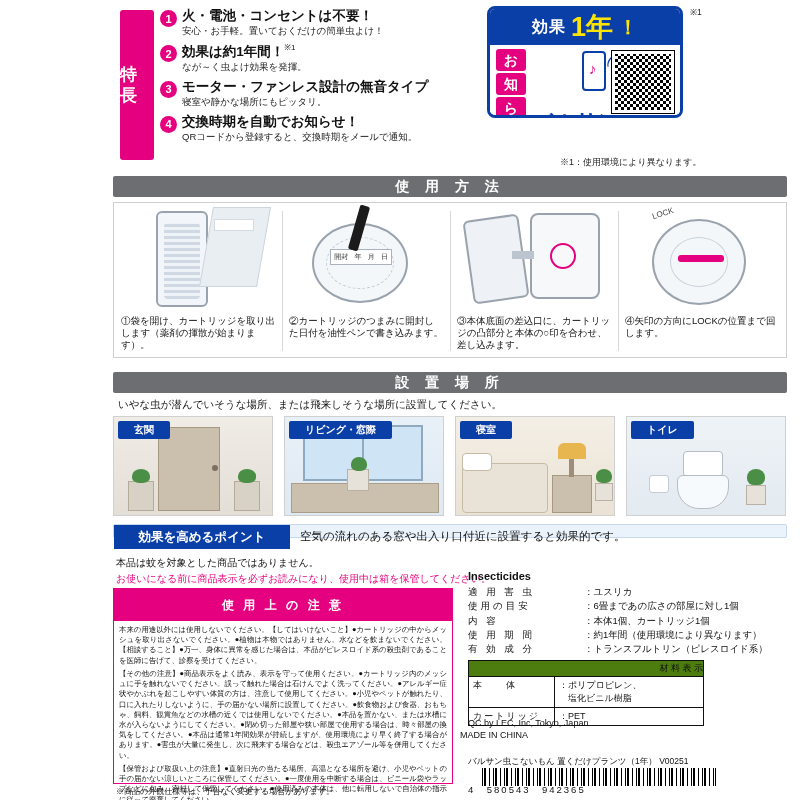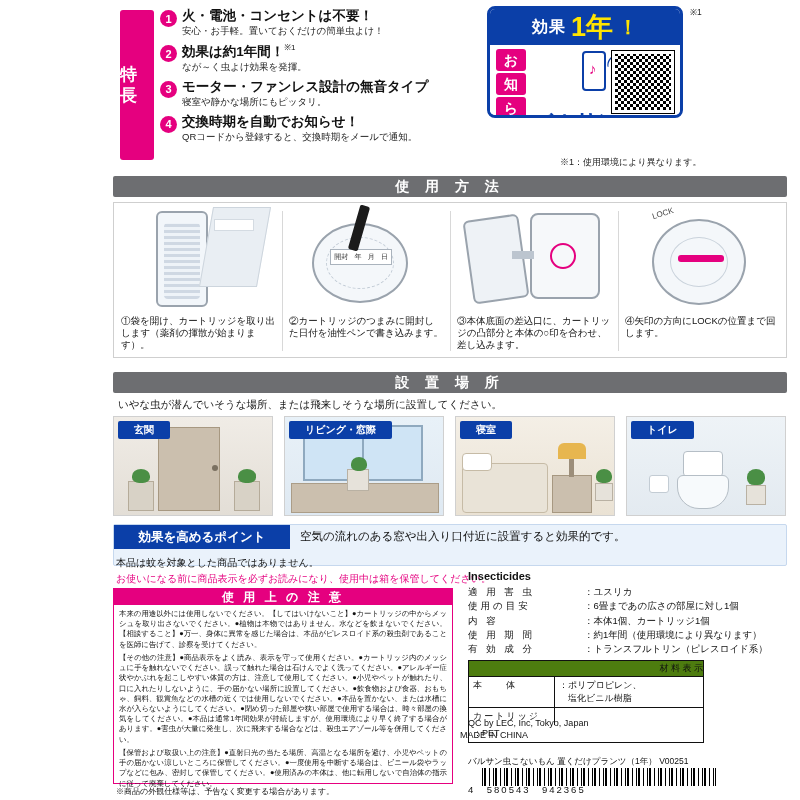--- a/index.html
+++ b/index.html
@@ -101,50 +101,50 @@
   
   .place-note { position:absolute; left:118px; top:398px; font-size:10.5px; color:#111; }
   .place-row { position:absolute; left:113px; top:416px; width:674px; height:100px; }
   .place-card { position:absolute; top:0; width:160px; height:100px; border:1px solid #d0d0d0; overflow:hidden; }
   .place-tag {
     position:absolute; left:4px; top:4px; background:#0b3fa8; color:#fff;
     font-size:10px; font-weight:bold; padding:2px 16px; border-radius:2px; z-index:5;
   }
 
   
-  .point-strip { position:absolute; left:113px; top:524px; width:674px; height:42px;
+  .point-strip { position:absolute; left:113px; top:524px; width:674px; height:14px;
     background:#eaf2fb; border:1px solid #c6d8ee; border-radius:2px;text-align:center; }
   .point-label {
     position:absolute; left:0; top:0; width:176px; height:24px; background:#0b3fa8; color:#fff;
     font-size:12.5px; font-weight:bold; display:flex; align-items:center; justify-content:center;
   }
   .point-text { position:absolute; left:186px; top:4px; font-size:11.5px; color:#111; }
 
   .mosq-note { position:absolute; left:116px; top:556px; font-size:10px; color:#111;text-align:right; }
   .read-note { position:absolute; left:116px; top:572px; font-size:10px; color:#e5007f; }
 
   
   .caution { position:absolute; left:113px; top:588px; width:340px; height:196px;
     border:1.5px solid #e5007f; }
-  .caution-h { height:16px; background:#e5007f; color:#fff; font-size:12px; font-weight:bold;
+  .caution-h { height:32px; background:#e5007f; color:#fff; font-size:12px; font-weight:bold;
     display:flex; align-items:center; justify-content:center; letter-spacing:3px; }
   .caution-b { padding:4px 5px; font-size:7.4px; line-height:1.38; color:#111; text-align:justify; }
 
   
   .spec { position:absolute; left:468px; top:570px; width:320px; }
   .spec-title { font-size:11px; font-weight:bold; margin-bottom:3px; }
   .spec-row { display:flex; font-size:9.5px; line-height:1.5; }
   .spec-k { width:78px; letter-spacing:3px; }
   .spec-v { flex:1;margin-left:38px; }
   .mat-table { position:absolute; left:468px; top:660px; width:236px; border:1px solid #111; }
   .mat-head { background:#4d7c0f; font-size:9px; text-align:right; padding:1px 0; border-bottom:1px solid #111; }
   .mat-row { display:flex; font-size:9px; }
   .mat-row > div { padding:2px 4px; }
   .mat-k { width:86px; border-right:1px solid #111; letter-spacing:2px; }
-  .mat-sep { border-top:1px solid #111;flex-direction:column; }
+  .mat-sep { border-top:1px solid #111; }
   .qc { position:absolute; left:468px; top:718px; font-size:9px; }
   .made { position:absolute; left:460px; top:730px; font-size:9px; }
   .prodline { position:absolute; left:468px; top:756px; font-size:8.5px; }
   .barcode { position:absolute; left:468px; top:768px; width:250px; height:24px; }
   .bc-bars { position:absolute; left:14px; top:0; width:234px; height:18px;
     background:repeating-linear-gradient(90deg,#000 0 1px,#fff 1px 2px,#000 2px 4px,#fff 4px 7px,#000 7px 8px,#fff 8px 11px); }
   .bc-num { position:absolute; left:0; top:16px; font-size:9.5px; letter-spacing:2px; }
 
   .footer-note { position:absolute; left:116px; top:786px; font-size:8px; color:#111; }
 </style>

